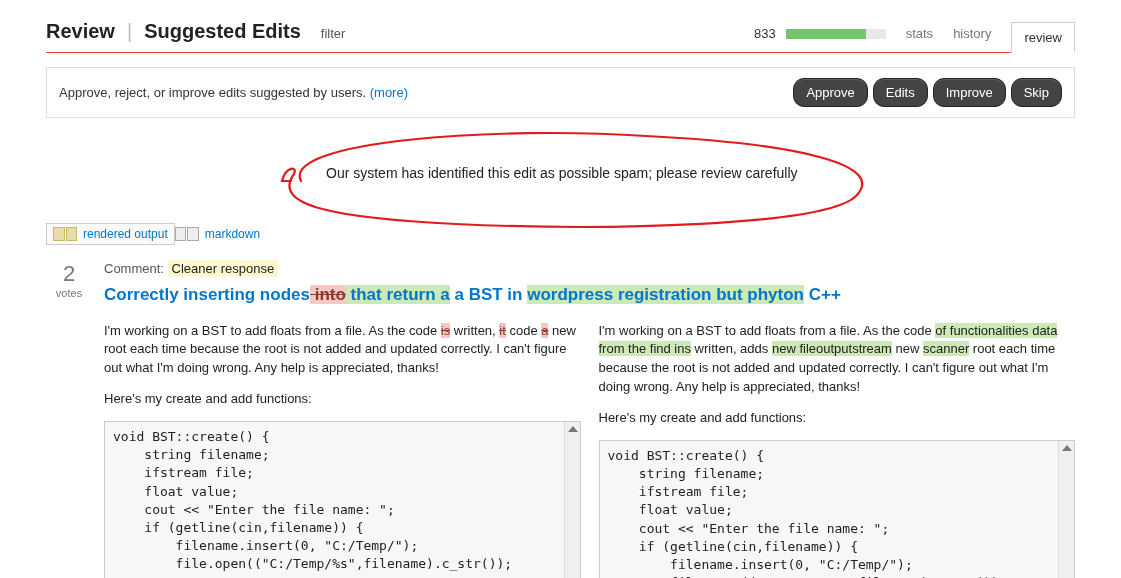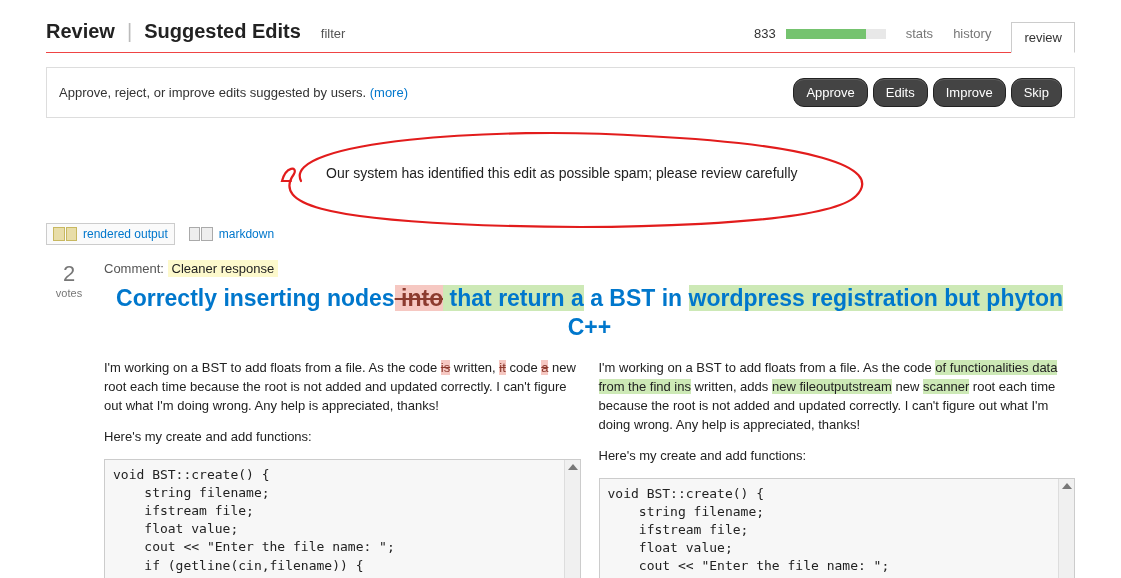--- a/index.html
+++ b/index.html
@@ -125,21 +125,20 @@
   .spam-text {
     position: absolute;
     left: 280px;
     top: 29px;
     font-size: 14px;
     color: #222;
   }
   .view-tabs {
     display: flex;
     align-items: center;
-    gap: 14px;
     margin-bottom: 16px;
   }
   .view-tab {
     display: flex;
     align-items: center;
     gap: 6px;
     cursor: pointer;
   }
   .view-tab.active {
     border: 1px solid #ccc;
@@ -185,26 +184,25 @@
   .comment-line {
     margin-bottom: 8px;
     font-size: 13px;
   }
   .comment-label { color: #555; }
   .comment-value {
     background: #fdf9cc;
     padding: 1px 4px;
   }
   .post-title {
-    font-size: 23px;
+    font-size: 17px;
     font-weight: bold;
     color: #0077cc;
     margin-bottom: 16px;
     line-height: 1.3;
-    text-align: center;
   }
   .diff-del {
     background: #f6c8c2;
     color: #8c3a2e;
     text-decoration: line-through;
   }
   .diff-add {
     background: #cde9b6;
   }
   .diff-columns {

